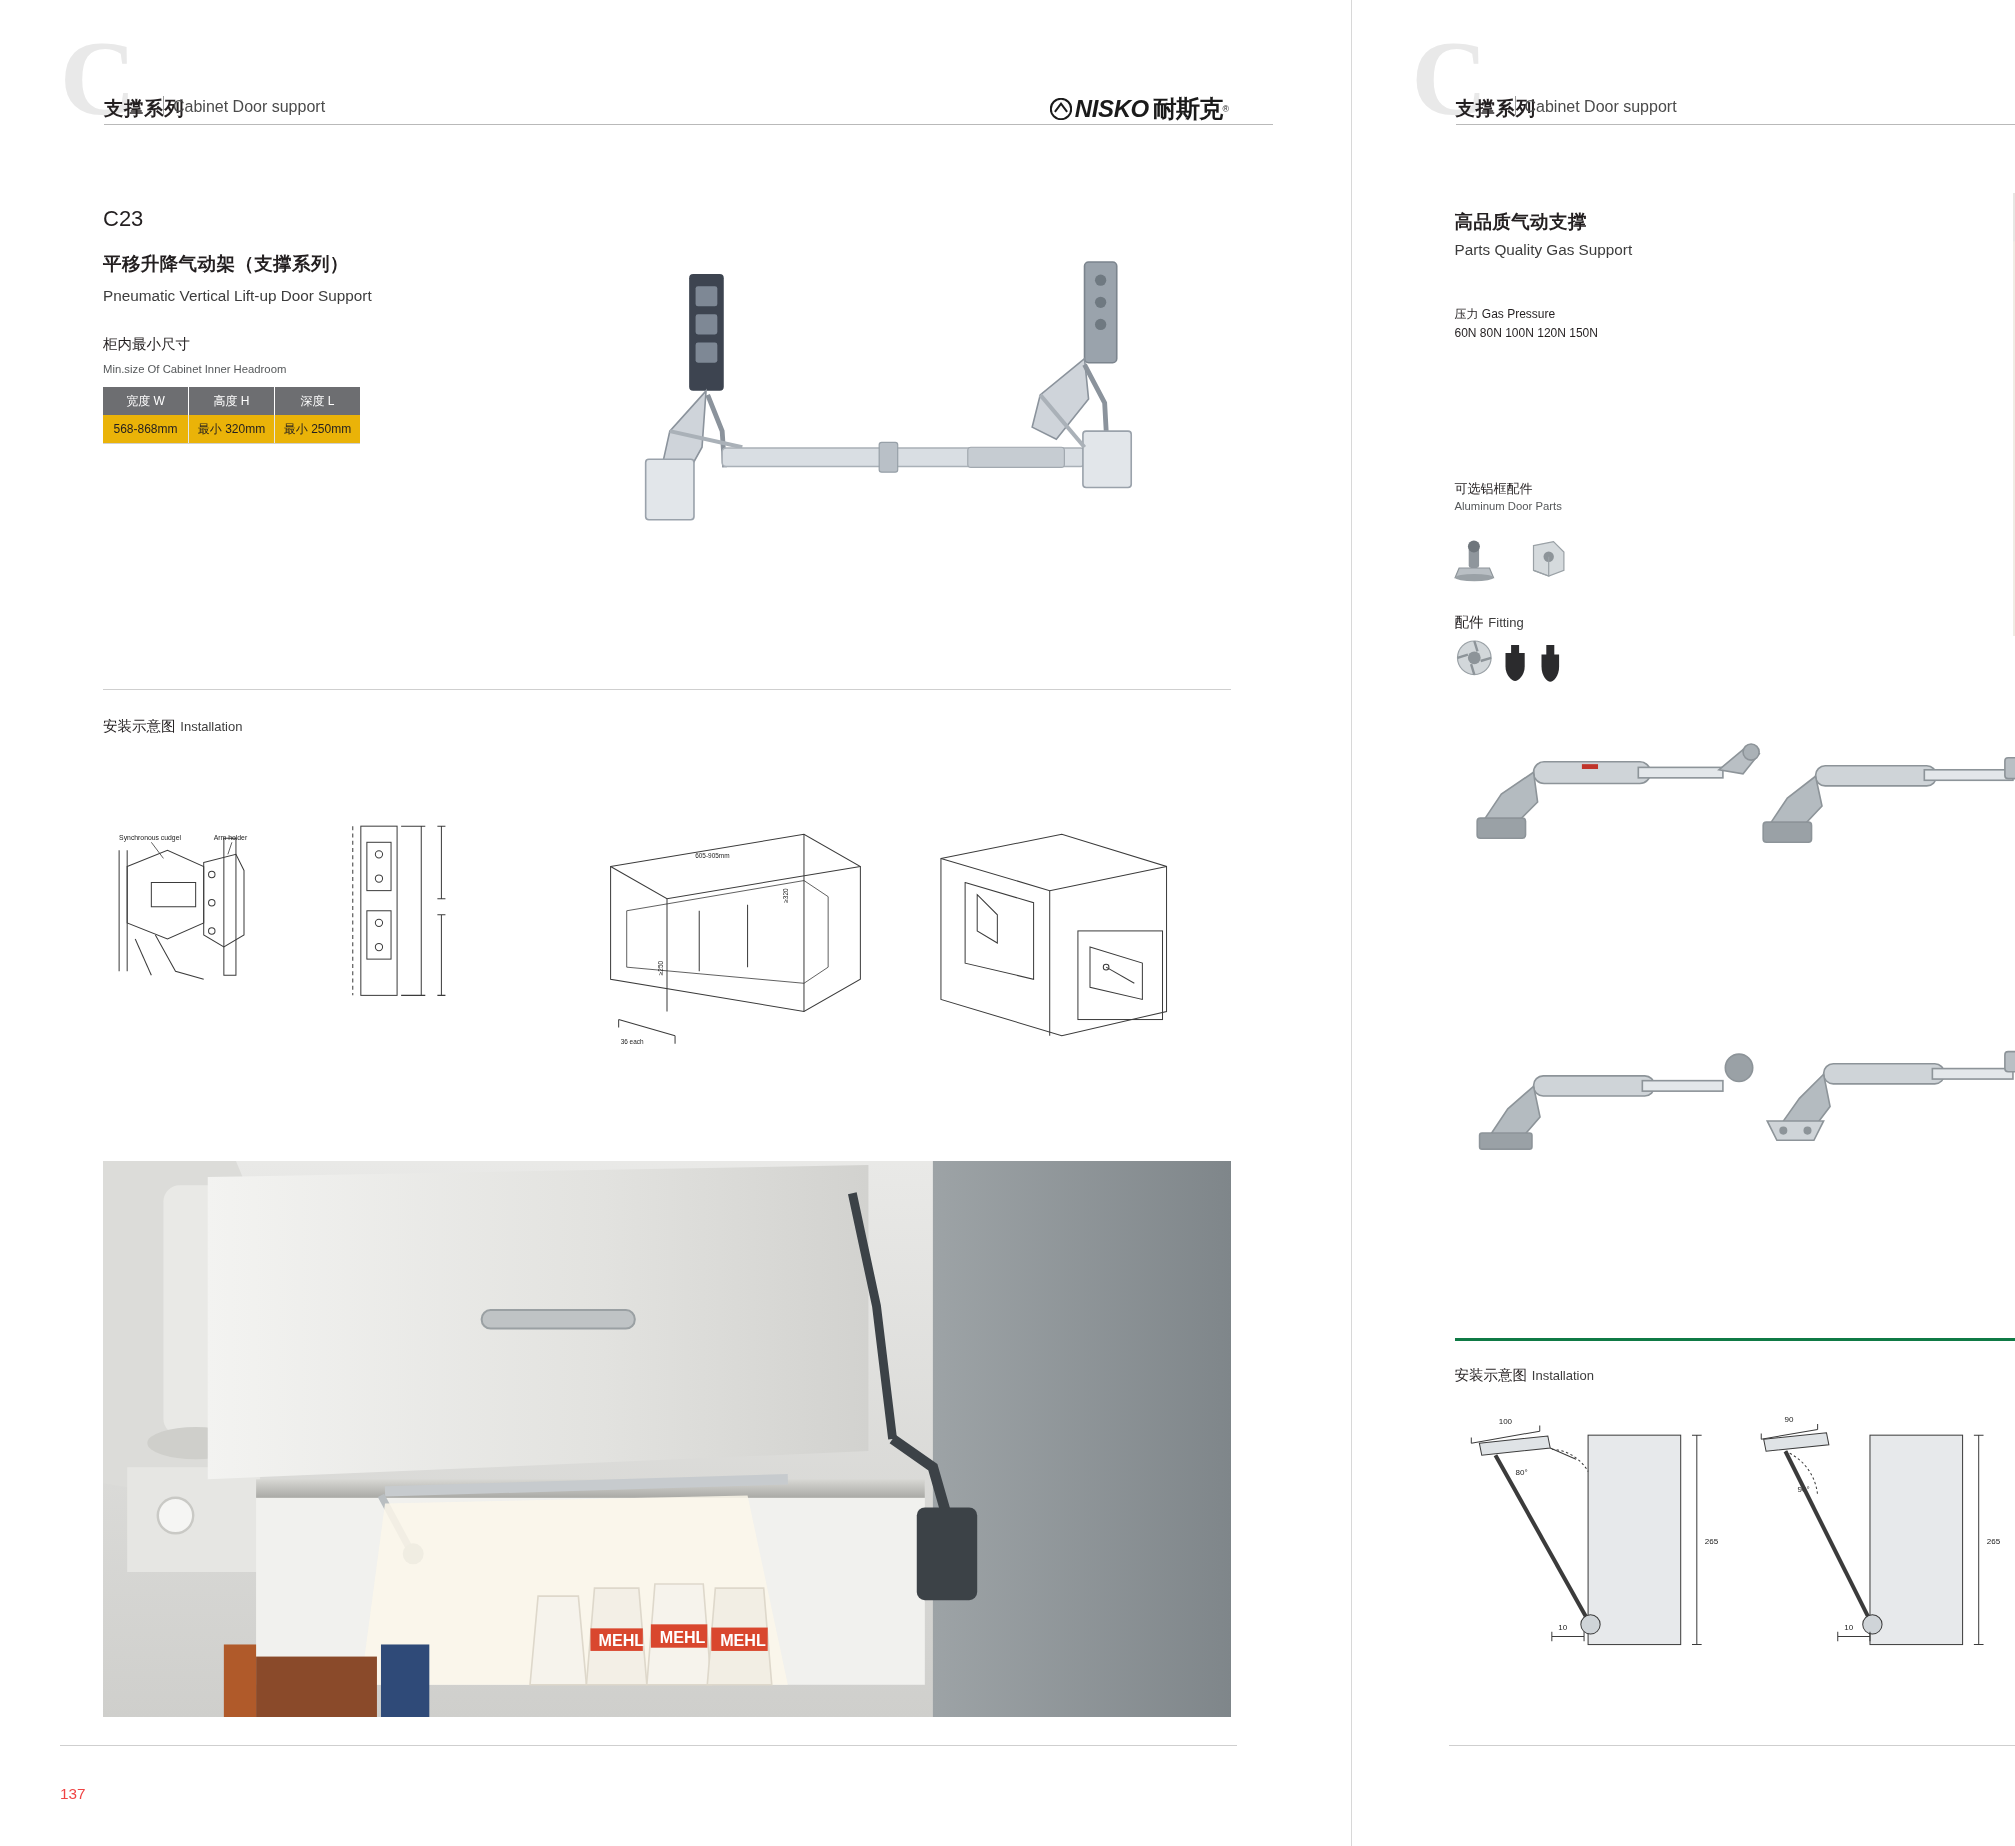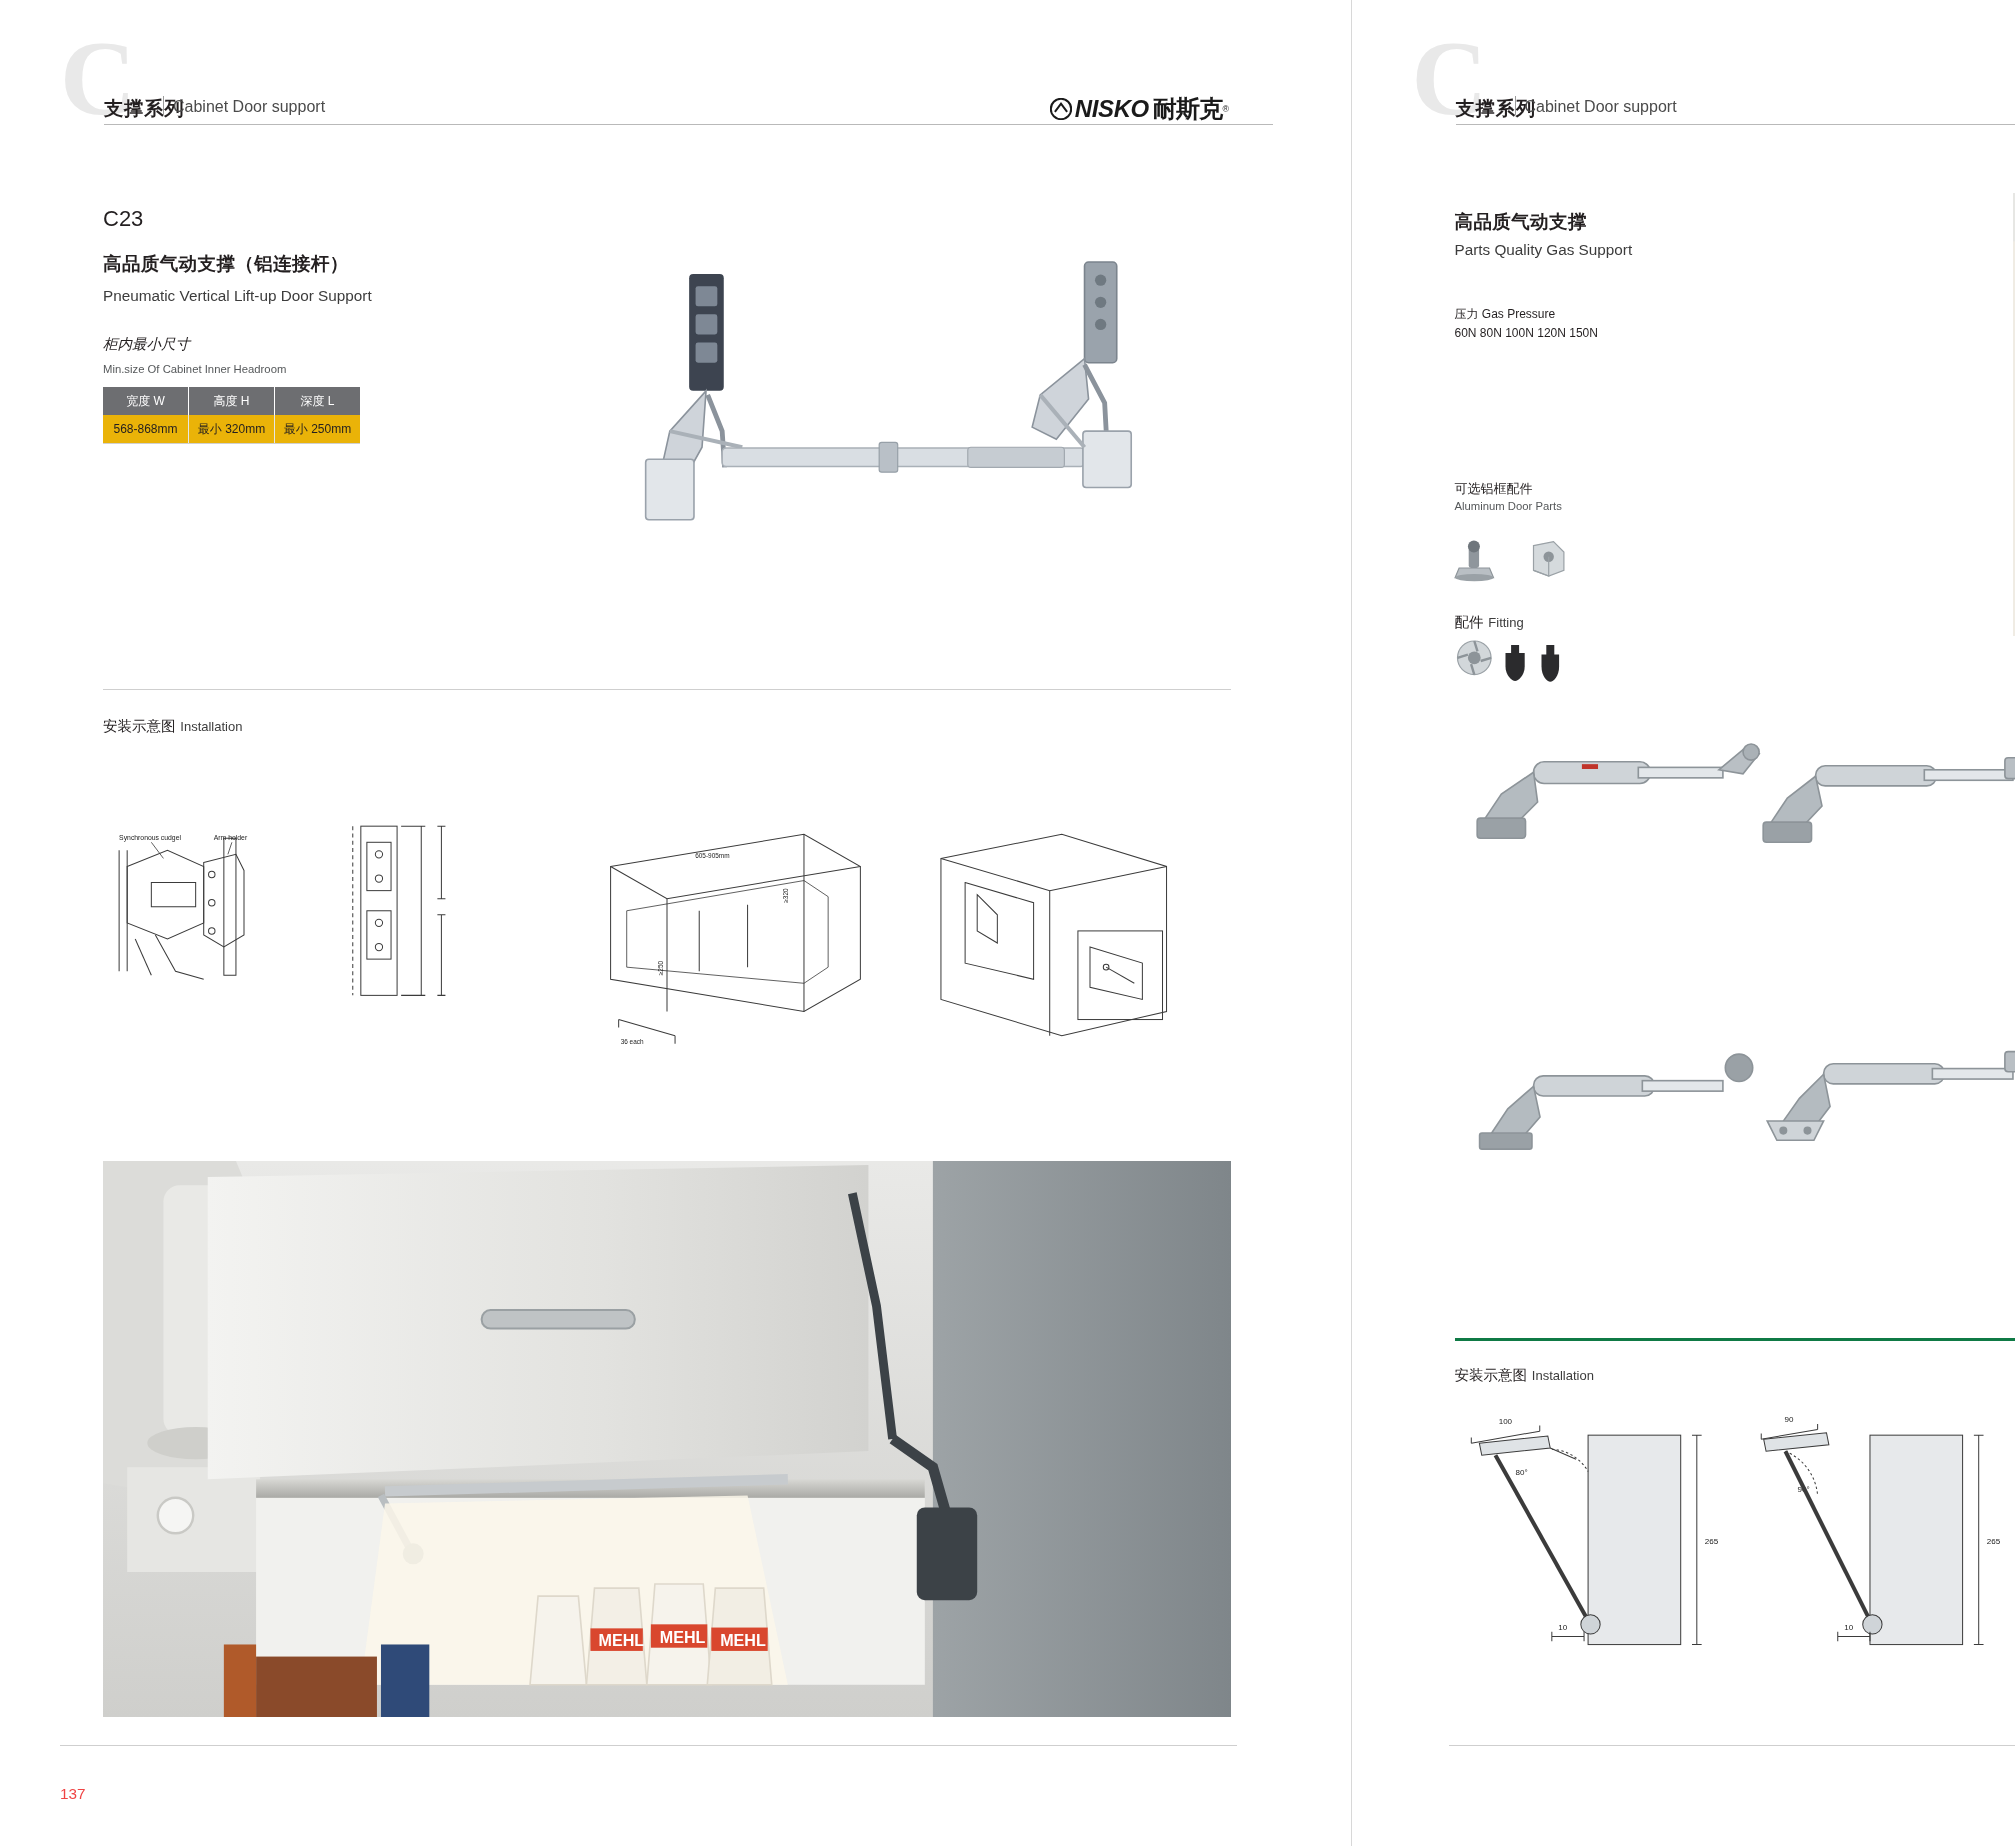--- a/index.html
+++ b/index.html
@@ -68,24 +68,24 @@
           <path d="M12 34 L27 14 L42 34" fill="none" stroke="#1a1a1a" stroke-width="5"></path>
         </svg>
         <span class="nisko" style="margin-left:3.2px;">NISKO</span>
         <span class="cn">耐斯克</span>
         <span class="reg">®</span>
       </div>
       <div class="rule" style="left:44px;width:1169px;top:68px;"></div>
     </div>
 
     <div class="code" style="left:103px;top:206px;">C23</div>
-    <div class="tcn" style="left:103px;top:251px;">高品质气动支撑（铝连接杆）</div>
+    <div class="tcn" style="left:103px;top:251px;">平移升降气动架（支撑系列）</div>
     <div class="ten" style="left:103px;top:281px;margin-top:6px;">Pneumatic Vertical Lift-up Door Support</div>
 
-    <div class="scn" style="left:103px;top:335px;font-style:italic;">柜内最小尺寸</div>
+    <div class="scn" style="left:103px;top:335px;">柜内最小尺寸</div>
     <div class="sen" style="left:103px;top:363px;">Min.size Of Cabinet Inner Headroom</div>
 
     <table class="dims" style="left:103px;top:387px;">
       <tbody>
           <tr>
         <th>宽度 W</th>
         <th>高度 H</th>
         <th>深度 L</th>
       </tr>
       <tr>

